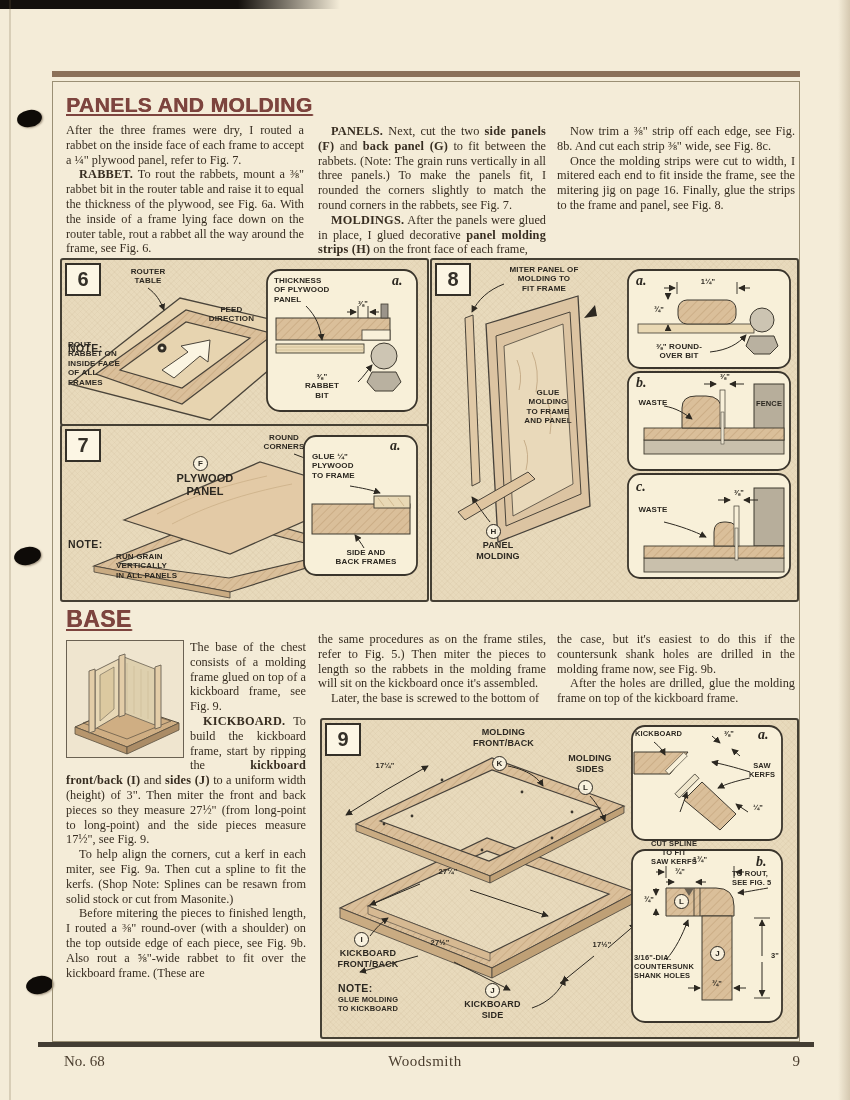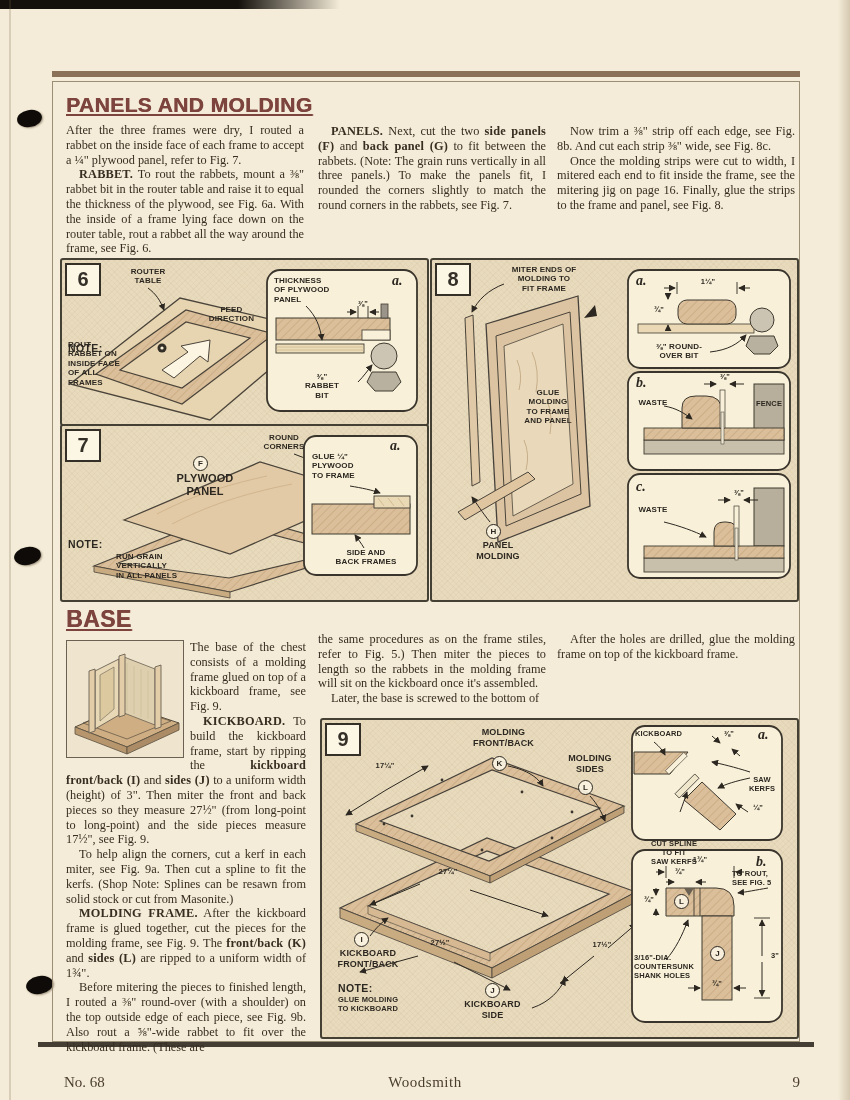--- a/index.html
+++ b/index.html
@@ -20,21 +20,21 @@
   .fignum{position:absolute;left:3px;top:3px;width:32px;height:29px;background:#fcf6e4;border:2.5px solid #343028;font:bold 20px/29px "Liberation Sans",sans-serif;text-align:center;color:#343028;z-index:3;}
   .fl{position:absolute;font:bold 8px/1.18 "Liberation Sans",sans-serif;color:#2c2821;text-align:center;white-space:pre-line;letter-spacing:.15px;z-index:2;}
   .la{text-align:left;}
   .fd{font-size:7.5px;}
   .fnote-t{font-size:10.5px;letter-spacing:.4px;}
   .fnote{font-size:7.5px;}
   .letter{position:absolute;font:italic bold 14px/1 "Liberation Serif",serif;color:#2c2821;z-index:2;}
   .circ{position:absolute;width:13px;height:13px;border:1.2px solid #2c2821;border-radius:50%;background:rgba(250,243,225,.92);font:bold 8px/13px "Liberation Sans",sans-serif;text-align:center;color:#2c2821;z-index:2;}
   .base-illus{float:left;width:124px;height:132px;}
   .base-illus-box{width:116px;height:116px;border:1px solid #6a6152;background:#efe5cf;}
-  .foot{position:absolute;top:1054px;font:15px/1 "Liberation Serif",serif;color:#4a3d2e;margin-top:21px;}
+  .foot{position:absolute;top:1054px;font:15px/1 "Liberation Serif",serif;color:#4a3d2e;}
 </style>
 </head>
 <body>
 
 <div class="artifact" style="left:0;top:0;width:340px;height:9px;background:linear-gradient(to right,#14100c 70%,rgba(20,16,12,0));"></div>
 <div class="artifact" style="left:9px;top:0;width:2px;height:1100px;background:rgba(120,100,70,.22);"></div>
 <div class="artifact" style="right:0;top:0;width:12px;height:1100px;background:linear-gradient(to right,rgba(0,0,0,0),rgba(120,95,60,.25));"></div>
 <div class="hole" style="left:17px;top:110px;width:25px;height:17px;"></div>
 <div class="hole" style="left:14px;top:547px;width:27px;height:18px;"></div>
 <div class="hole" style="left:26px;top:976px;width:27px;height:18px;"></div>
@@ -44,20 +44,21 @@
 <div class="rule-bottom"></div>
 
 <h1 class="sect-title" style="left:66px;top:94px;margin:0;">PANELS AND MOLDING</h1>
 
 <div class="col" style="left:66px;top:123px;width:238px;">
   <p class="ni">After the three frames were dry, I routed a rabbet on the inside face of each frame to accept a ¼" plywood panel, refer to Fig. 7.</p>
   <p class="ind"><b>RABBET.</b> To rout the rabbets, mount a ⅜" rabbet bit in the router table and raise it to equal the thickness of the plywood, see Fig. 6a. With the inside of a frame lying face down on the router table, rout a rabbet all the way around the frame, see Fig. 6.</p>
 </div>
 <div class="col" style="left:318px;top:124px;width:228px;">
   <p class="ind"><b>PANELS.</b> Next, cut the two <b>side panels (F)</b> and <b>back panel (G)</b> to fit between the rabbets. (Note: The grain runs vertically in all three panels.) To make the panels fit, I rounded the corners slightly to match the round corners in the rabbets, see Fig. 7.</p>
+  <p class="ind"><b>MOLDINGS.</b> After the panels were glued in place, I glued decorative <b>panel molding strips (H)</b> on the front face of each frame,</p>
 </div>
 <div class="col" style="left:557px;top:124px;width:238px;">
   <p class="ind">Now trim a ⅜" strip off each edge, see Fig. 8b. And cut each strip ⅜" wide, see Fig. 8c.</p>
   <p class="ind">Once the molding strips were cut to width, I mitered each end to fit inside the frame, see the mitering jig on page 16. Finally, glue the strips to the frame and panel, see Fig. 8.</p>
 </div>
 
 <div class="fig" style="left:60px;top:258px;width:365px;height:164px;">
   <svg width="365" height="164" viewBox="0 0 365 164">
     <defs>
       <pattern id="w6" patternUnits="userSpaceOnUse" width="6" height="6" patternTransform="rotate(45)">
@@ -204,21 +205,21 @@
     <rect x="212" y="298" width="140" height="14" fill="#c9c0ac" stroke="#3f3a30" stroke-width=".9"></rect>
     <rect x="212" y="286" width="140" height="12" fill="url(#w8)" stroke="#3f3a30" stroke-width=".9"></rect>
     <path d="M282,286 v-14 q0,-10 10,-10 h2 q12,0 12,12 v12 z" fill="url(#w8)" stroke="#3f3a30" stroke-width="1"></path>
     <rect x="302" y="246" width="5" height="40" fill="#f8f0d9" stroke="#3f3a30" stroke-width=".7"></rect>
     <rect x="303" y="268" width="3" height="32" fill="#ece4cf" stroke="#3f3a30" stroke-width=".5"></rect>
     <line x1="286" y1="240" x2="298" y2="240" stroke="#2c2821" stroke-width="1" marker-end="url(#m8)"></line>
     <line x1="326" y1="240" x2="312" y2="240" stroke="#2c2821" stroke-width="1" marker-end="url(#m8)"></line>
     <path d="M232,262 C248,266 262,271 274,277" fill="none" stroke="#2c2821" stroke-width="1" marker-end="url(#m8)"></path>
   </svg>
   <div class="fignum">8</div>
-  <span class="fl" style="left:66px;top:5px;width:92px;">MITER ENDS OF
+  <span class="fl" style="left:66px;top:5px;width:92px;">MITER PANEL OF
 MOLDING TO
 FIT FRAME</span>
   <span class="fl" style="left:80px;top:128px;width:72px;">GLUE
 MOLDING
 TO FRAME
 AND PANEL</span>
   <span class="circ" style="left:54px;top:264px;">H</span>
   <span class="fl" style="left:26px;top:280px;width:80px;font-size:9px;">PANEL
 MOLDING</span>
   <span class="letter" style="left:204px;top:14px;">a.</span>
@@ -251,29 +252,29 @@
         <polygon points="33,34 47,26 47,68 33,80" fill="#dcc9a0" stroke="#6a6152" stroke-width=".6"></polygon>
         <polygon points="22,30 28,28 28,90 22,92" fill="#e3cda8" stroke="#6a6152" stroke-width=".9"></polygon>
         <polygon points="52,15 58,13 58,74 52,76" fill="#e3cda8" stroke="#6a6152" stroke-width=".9"></polygon>
         <polygon points="88,26 94,24 94,86 88,88" fill="#e3cda8" stroke="#6a6152" stroke-width=".9"></polygon>
       </svg>
     </div>
   </div>
   <p class="ni">The base of the chest consists of a molding frame glued on top of a kickboard frame, see Fig. 9.</p>
   <p class="ind"><b>KICKBOARD.</b> To build the kickboard frame, start by ripping the <b>kickboard front/back (I)</b> and <b>sides (J)</b> to a uniform width (height) of 3". Then miter the front and back pieces so they measure 27½" (from long-point to long-point) and the side pieces measure 17½", see Fig. 9.</p>
   <p class="ind">To help align the corners, cut a kerf in each miter, see Fig. 9a. Then cut a spline to fit the kerfs. (Shop Note: Splines can be resawn from solid stock or cut from Masonite.)</p>
-  <p class="ind"><b>MOLDING FRAME.</b> After the kickboard frame is glued together, cut the pieces for the molding frame, see Fig. 9. The <b>front/back (K)</b> and <b>sides (L)</b> are ripped to a uniform width of 1¾".</p>
   <p class="ind">Before mitering the pieces to finished length, I routed a ⅜" round-over (with a shoulder) on the top outside edge of each piece, see Fig. 9b. Also rout a ⅝"-wide rabbet to fit over the kickboard frame. (These are</p>
 </div>
 
 <div class="col" style="left:318px;top:632px;width:228px;">
   <p class="ni">the same procedures as on the frame stiles, refer to Fig. 5.) Then miter the pieces to length so the rabbets in the molding frame will sit on the kickboard once it's assembled.</p>
   <p class="ind">Later, the base is screwed to the bottom of</p>
 </div>
 <div class="col" style="left:557px;top:632px;width:238px;">
+  <p class="ni">the case, but it's easiest to do this if the countersunk shank holes are drilled in the molding frame now, see Fig. 9b.</p>
   <p class="ind">After the holes are drilled, glue the molding frame on top of the kickboard frame.</p>
 </div>
 
 <div class="fig" style="left:320px;top:718px;width:475px;height:317px;">
   <svg width="475" height="317" viewBox="0 0 475 317">
     <defs>
       <pattern id="w9" patternUnits="userSpaceOnUse" width="6" height="6" patternTransform="rotate(45)">
         <rect width="6" height="6" fill="#dabf9a"></rect>
           <line x1="0" y1="0" x2="0" y2="6" stroke="#c6a77f" stroke-width="1.4"></line>
       </pattern>
@@ -365,21 +366,21 @@
   <span class="fl fd" style="left:256px;top:221px;width:48px;">17½"</span>
   <span class="fl la fnote-t" style="left:16px;top:262px;">NOTE:</span>
   <span class="fl la fnote" style="left:16px;top:276px;width:92px;">GLUE MOLDING
 TO KICKBOARD</span>
   <span class="circ" style="left:163px;top:263px;">J</span>
   <span class="fl" style="left:128px;top:279px;width:85px;font-size:9px;">KICKBOARD
 SIDE</span>
   <span class="letter" style="left:436px;top:8px;">a.</span>
   <span class="fl la fnote" style="left:313px;top:10px;width:58px;">KICKBOARD</span>
   <span class="fl fd" style="left:392px;top:10px;width:30px;">⅜"</span>
-  <span class="fl fnote" style="left:420px;top:56px;width:40px;">SAW
+  <span class="fl fnote" style="left:420px;top:42px;width:40px;">SAW
 KERFS</span>
   <span class="fl fd" style="left:422px;top:84px;width:28px;">¼"</span>
   <span class="fl fnote" style="left:320px;top:104px;width:64px;margin-top:16px;">CUT SPLINE
 TO FIT
 SAW KERFS</span>
   <span class="letter" style="left:434px;top:135px;">b.</span>
   <span class="fl fd" style="left:358px;top:136px;width:40px;">1¾"</span>
   <span class="fl fd" style="left:346px;top:148px;width:24px;">¾"</span>
   <span class="fl la fnote" style="left:410px;top:150px;width:50px;">TO ROUT,
 SEE FIG. 5</span>

